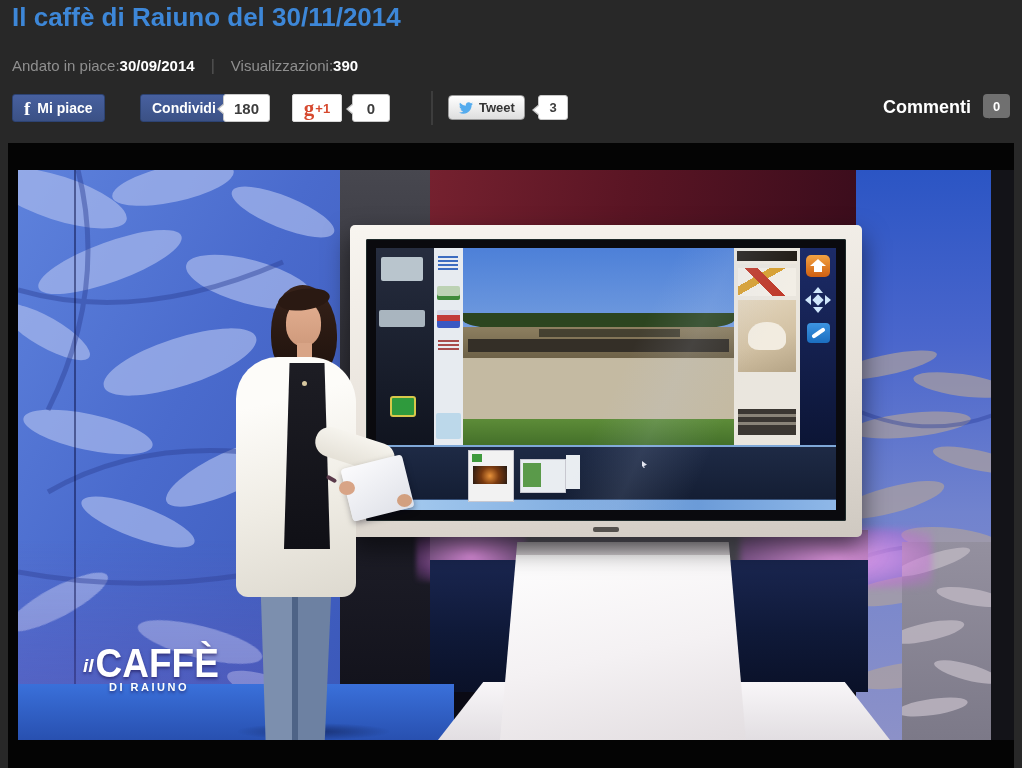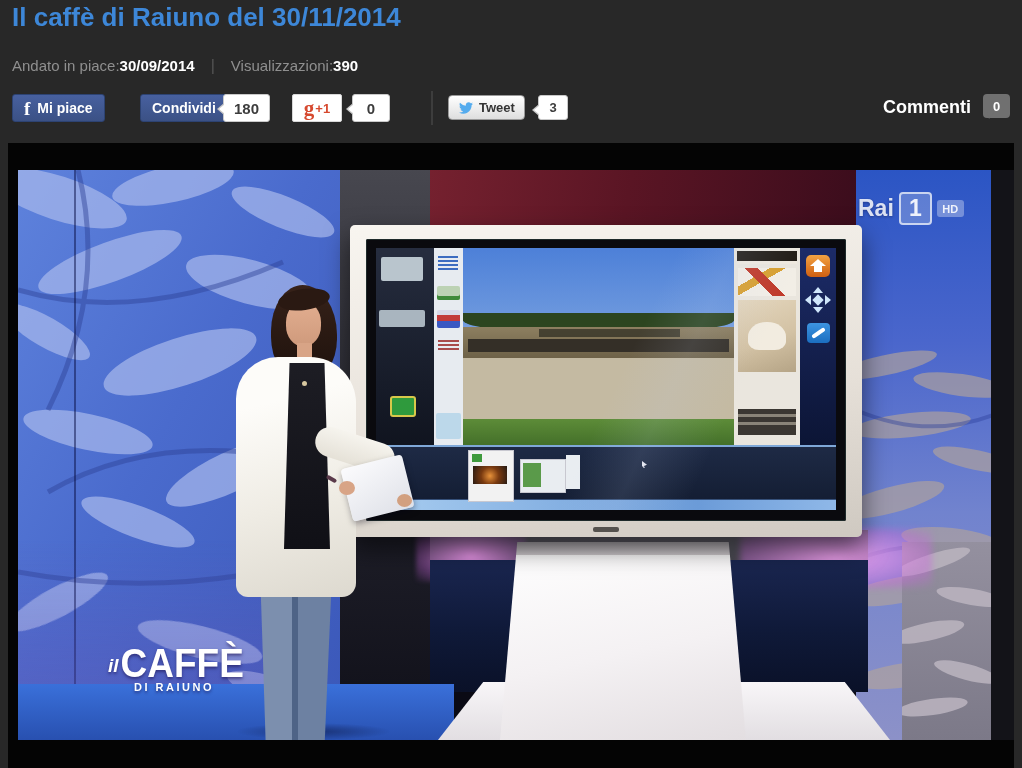--- a/index.html
+++ b/index.html
@@ -190,21 +190,21 @@
       background:linear-gradient(#f6f4ee,#e5e1d7);}
   .p-bracelet{left:98px;top:192px;width:11px;height:4px;background:#5a3a4a;transform:rotate(28deg);border-radius:2px;}
   .p-paper{left:118px;top:176px;width:63px;height:54px;border-radius:4px;transform:rotate(-14deg);
       background:linear-gradient(160deg,#fbfbfd 0%,#dfe1e8 100%);box-shadow:0 3px 6px rgba(0,0,20,.35);}
   .p-hand1{left:111px;top:196px;width:16px;height:14px;border-radius:50%;background:#d8a486;}
   .p-hand2{left:169px;top:209px;width:15px;height:13px;border-radius:50%;background:#d2a080;}
   .p-jeans{left:28px;top:308px;width:80px;height:147px;clip-path:polygon(6% 0,94% 0,86% 100%,12% 100%);
       background:linear-gradient(90deg,#7c8fae 0 45%,#4e6386 45% 53%,#6d81a2 53% 100%);}
 
   
-  .show-logo{left:65px;top:476px;color:#fff;text-shadow:0 2px 3px rgba(30,20,80,.6);margin-left:25px;}
+  .show-logo{left:65px;top:476px;color:#fff;text-shadow:0 2px 3px rgba(30,20,80,.6);}
   .logo-line1{position:static;display:flex;align-items:flex-end;}
   .logo-il{position:static;font-style:italic;font-weight:bold;font-size:19px;padding:0 2px 4px 0;}
   .logo-caffe{position:static;font-size:37px;font-weight:bold;letter-spacing:0;transform:scaleY(1.08);line-height:.95;}
   .logo-sub{position:static;font-size:11px;font-weight:bold;letter-spacing:2.5px;margin:0 0 0 26px;}
 </style>
 </head>
 <body>
 
 <div class="page">
 
@@ -400,21 +400,16 @@
       </div>
 
       <div class="show-logo">
         <div class="logo-line1">
           <span class="logo-il">il</span>
           <span class="logo-caffe">CAFFÈ</span>
         </div>
         <div class="logo-sub">DI RAIUNO</div>
       </div>
 
-      <div class="rai-watermark">
-        <span class="rai-text">Rai</span>
-        <span class="rai-one-box">1</span>
-        <span class="rai-hd">HD</span>
-      </div>
 
     </div>
   </div>
 </div>
 
 </body></html>

